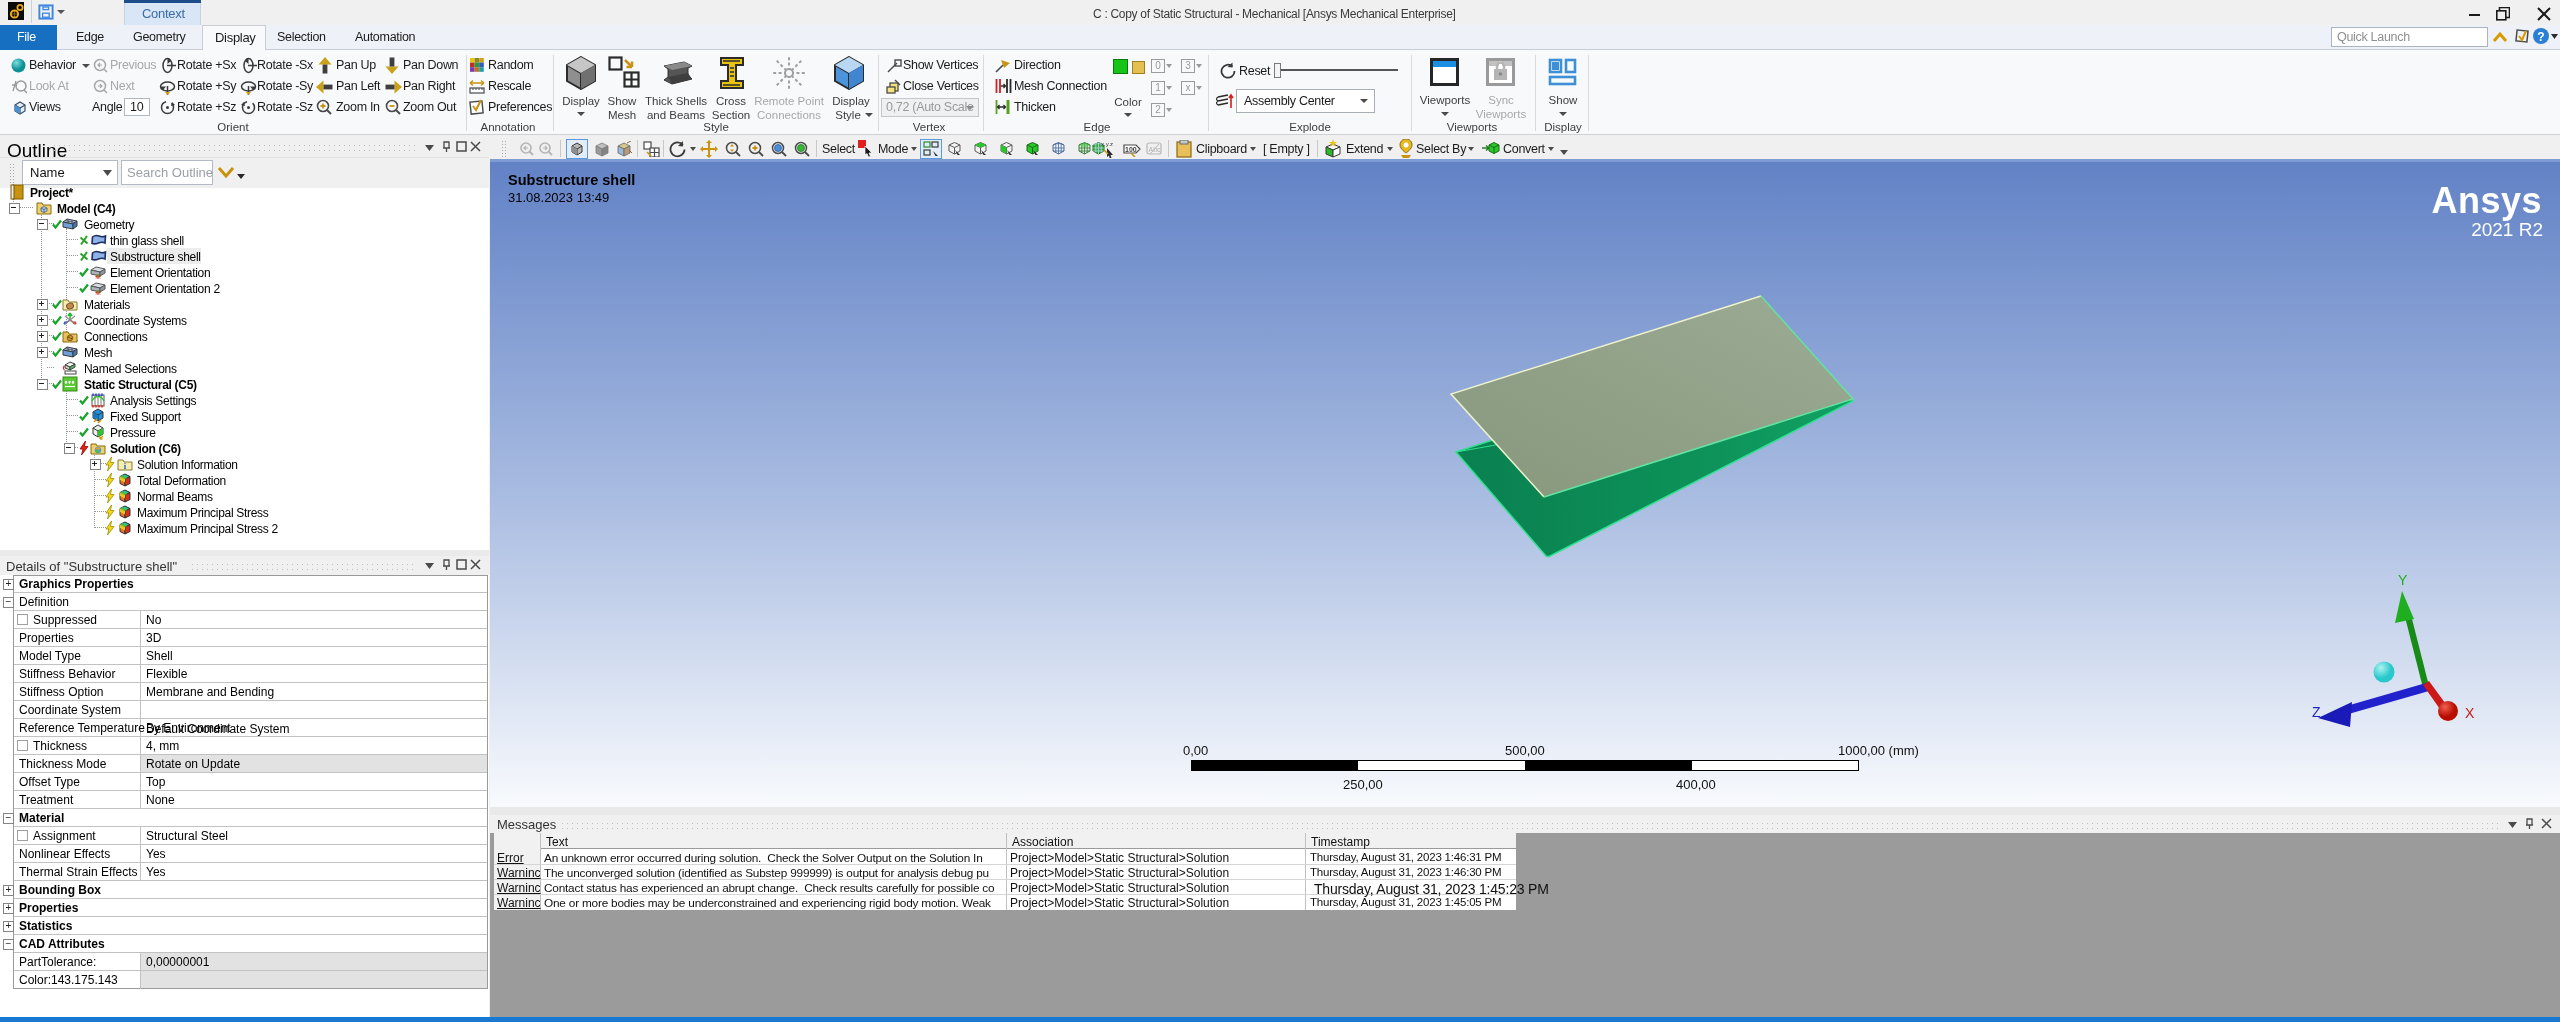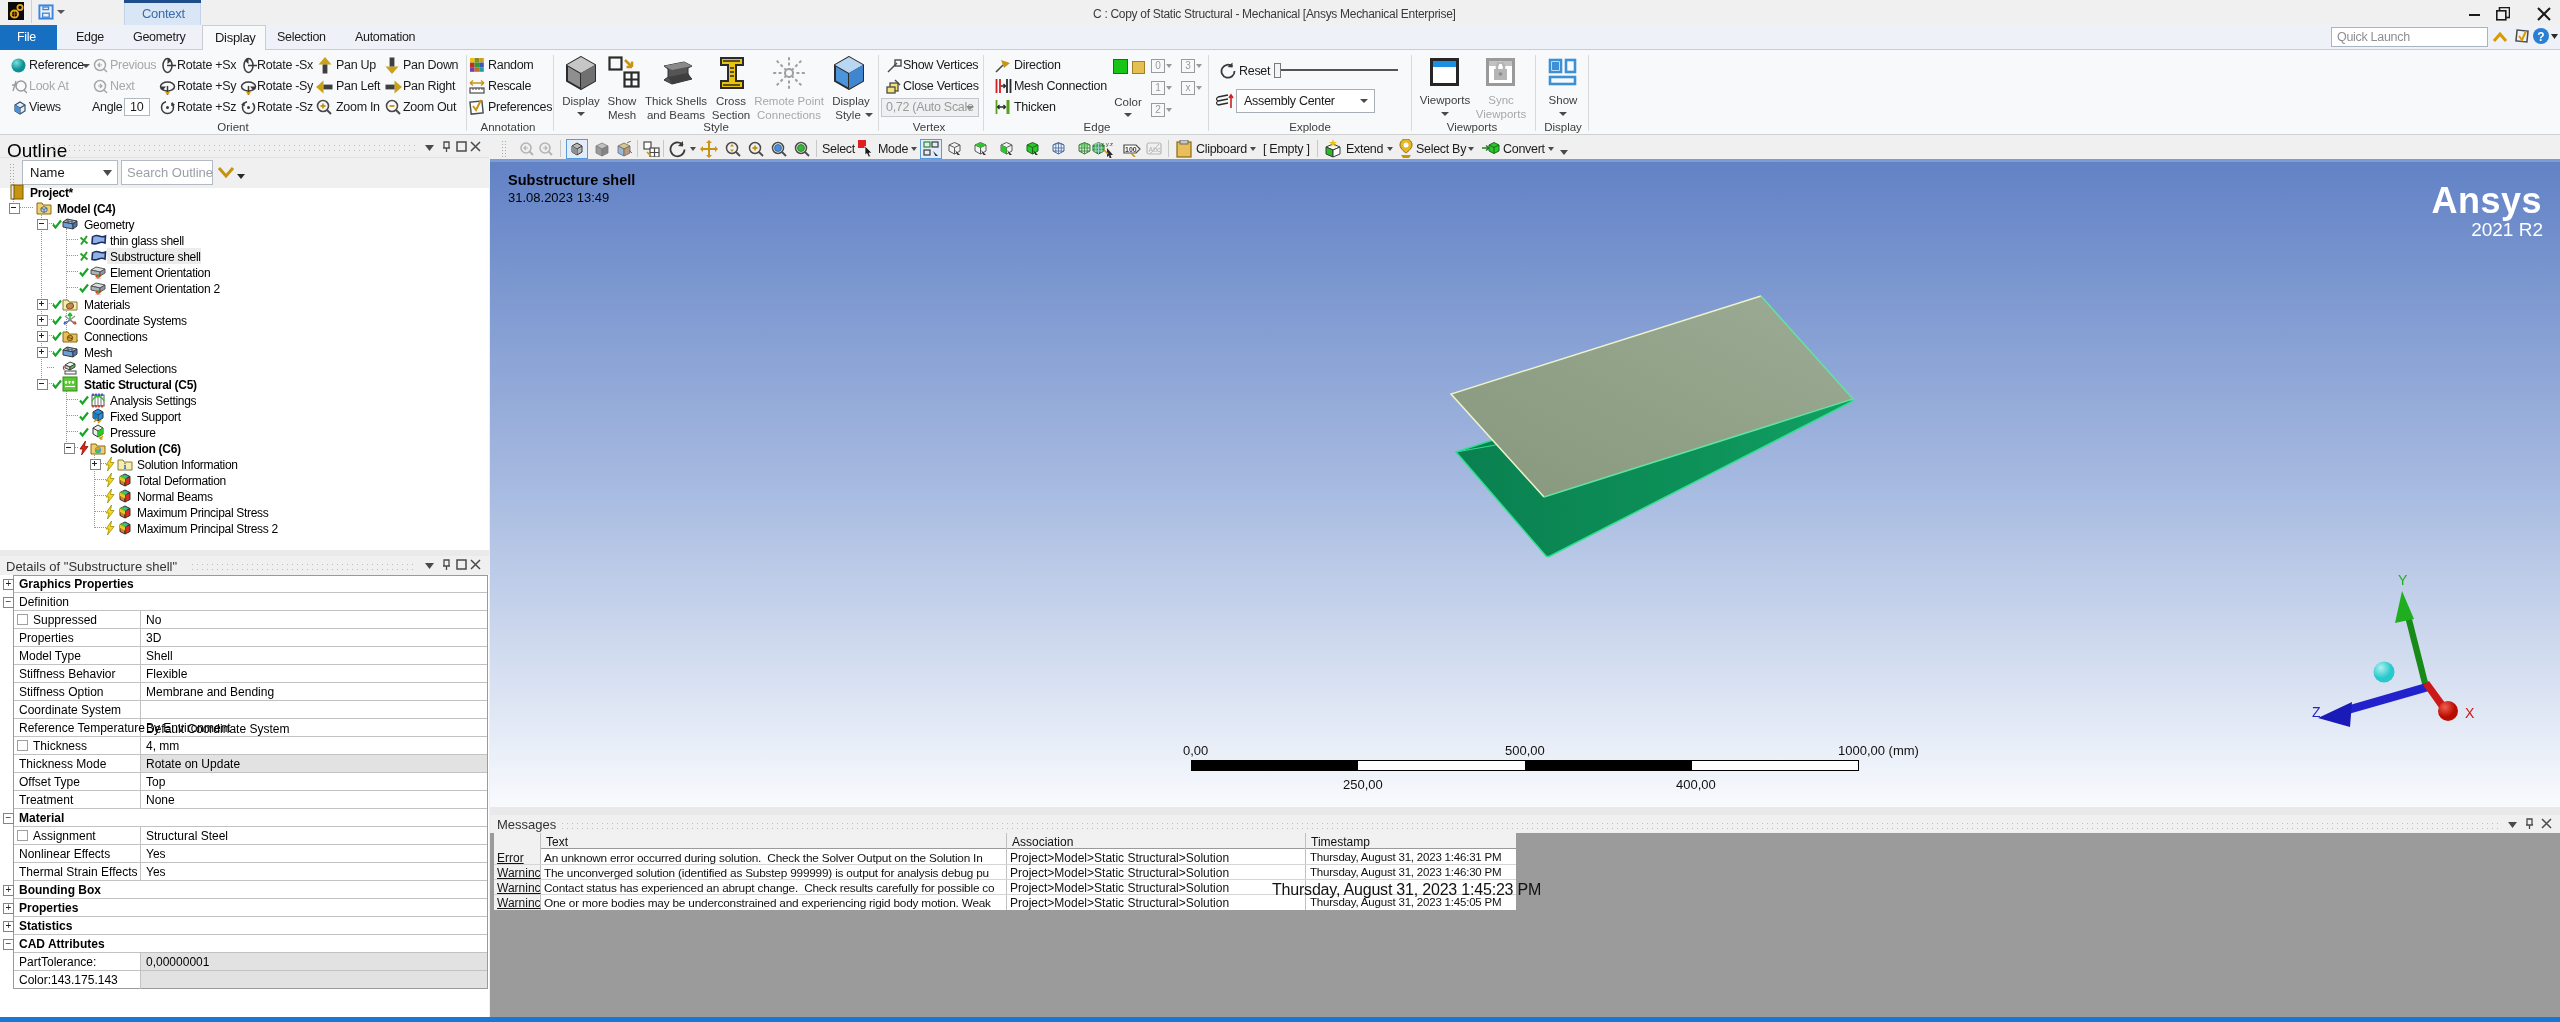--- a/index.html
+++ b/index.html
@@ -77,21 +77,21 @@
 
 <svg class="ab" style="left:11px;top:58px" width="15" height="15">
       <defs>
         <radialGradient id="tb" cx="35%" cy="30%">
           <stop offset="0%" stop-color="#7adfe0"></stop>
           <stop offset="100%" stop-color="#0f9194"></stop>
         </radialGradient>
       </defs>
       <circle cx="7.5" cy="7.5" r="7" fill="url(#tb)"></circle>
     </svg>
-<div class="tx" style="left:29px;top:58px">Reference</div>
+<div class="tx" style="left:29px;top:58px">Behavior</div>
 <div class="ab" style="left:82px;top:64px">
       <span class="car"></span>
     </div>
 <svg class="ab" style="left:11px;top:79px" width="16" height="15">
       <path d="M2 12 L5 2 M1 6 L6 6" stroke="#9a9a9a" stroke-width="1.3" fill="none"></path>
       <circle cx="10" cy="7" r="5" fill="none" stroke="#9a9a9a" stroke-width="1.5"></circle>
       <path d="M13 11 L16 14" stroke="#9a9a9a" stroke-width="1.5"></path>
     </svg>
 <div class="tx gr" style="left:29px;top:79px">Look At</div>
 <svg class="ab" style="left:11px;top:100px" width="16" height="15">
@@ -1118,16 +1118,16 @@
 <div class="ab" style="left:544px;top:851px;width:461px;font-size:11.8px;letter-spacing:-0.2px;color:#111;white-space:nowrap;overflow:hidden">An unknown error occurred during solution.&nbsp; Check the Solver Output on the Solution In</div>
 <div class="ab" style="left:544px;top:866px;width:461px;font-size:11.8px;letter-spacing:-0.2px;color:#111;white-space:nowrap;overflow:hidden">The unconverged solution (identified as Substep 999999) is output for analysis debug pu</div>
 <div class="ab" style="left:544px;top:881px;width:461px;font-size:11.8px;letter-spacing:-0.2px;color:#111;white-space:nowrap;overflow:hidden">Contact status has experienced an abrupt change.&nbsp; Check results carefully for possible co</div>
 <div class="ab" style="left:544px;top:896px;width:461px;font-size:11.8px;letter-spacing:-0.2px;color:#111;white-space:nowrap;overflow:hidden">One or more bodies may be underconstrained and experiencing rigid body motion. Weak</div>
 <div class="ab" style="left:1010px;top:851px;font-size:12px;color:#111">Project&gt;Model&gt;Static Structural&gt;Solution</div>
 <div class="ab" style="left:1010px;top:866px;font-size:12px;color:#111">Project&gt;Model&gt;Static Structural&gt;Solution</div>
 <div class="ab" style="left:1010px;top:881px;font-size:12px;color:#111">Project&gt;Model&gt;Static Structural&gt;Solution</div>
 <div class="ab" style="left:1010px;top:896px;font-size:12px;color:#111">Project&gt;Model&gt;Static Structural&gt;Solution</div>
 <div class="ab" style="left:1310px;top:851px;font-size:11.5px;letter-spacing:-0.2px;color:#111">Thursday, August 31, 2023 1:46:31 PM</div>
 <div class="ab" style="left:1310px;top:866px;font-size:11.5px;letter-spacing:-0.2px;color:#111">Thursday, August 31, 2023 1:46:30 PM</div>
-<div class="ab" style="left:1272px;top:881px;font-size:16px;letter-spacing:-0.2px;color:#111">Thursday, August 31, 2023 1:45:23 PM</div>
+<div class="ab" style="left:1314px;top:881px;font-size:14px;letter-spacing:-0.2px;color:#111">Thursday, August 31, 2023 1:45:23 PM</div>
 <div class="ab" style="left:1310px;top:896px;font-size:11.5px;letter-spacing:-0.2px;color:#111">Thursday, August 31, 2023 1:45:05 PM</div>
 
 <div class="ab" style="left:0;top:1017px;width:2560px;height:5px;background:#1878d2"></div>
 </div>
 </body></html>

